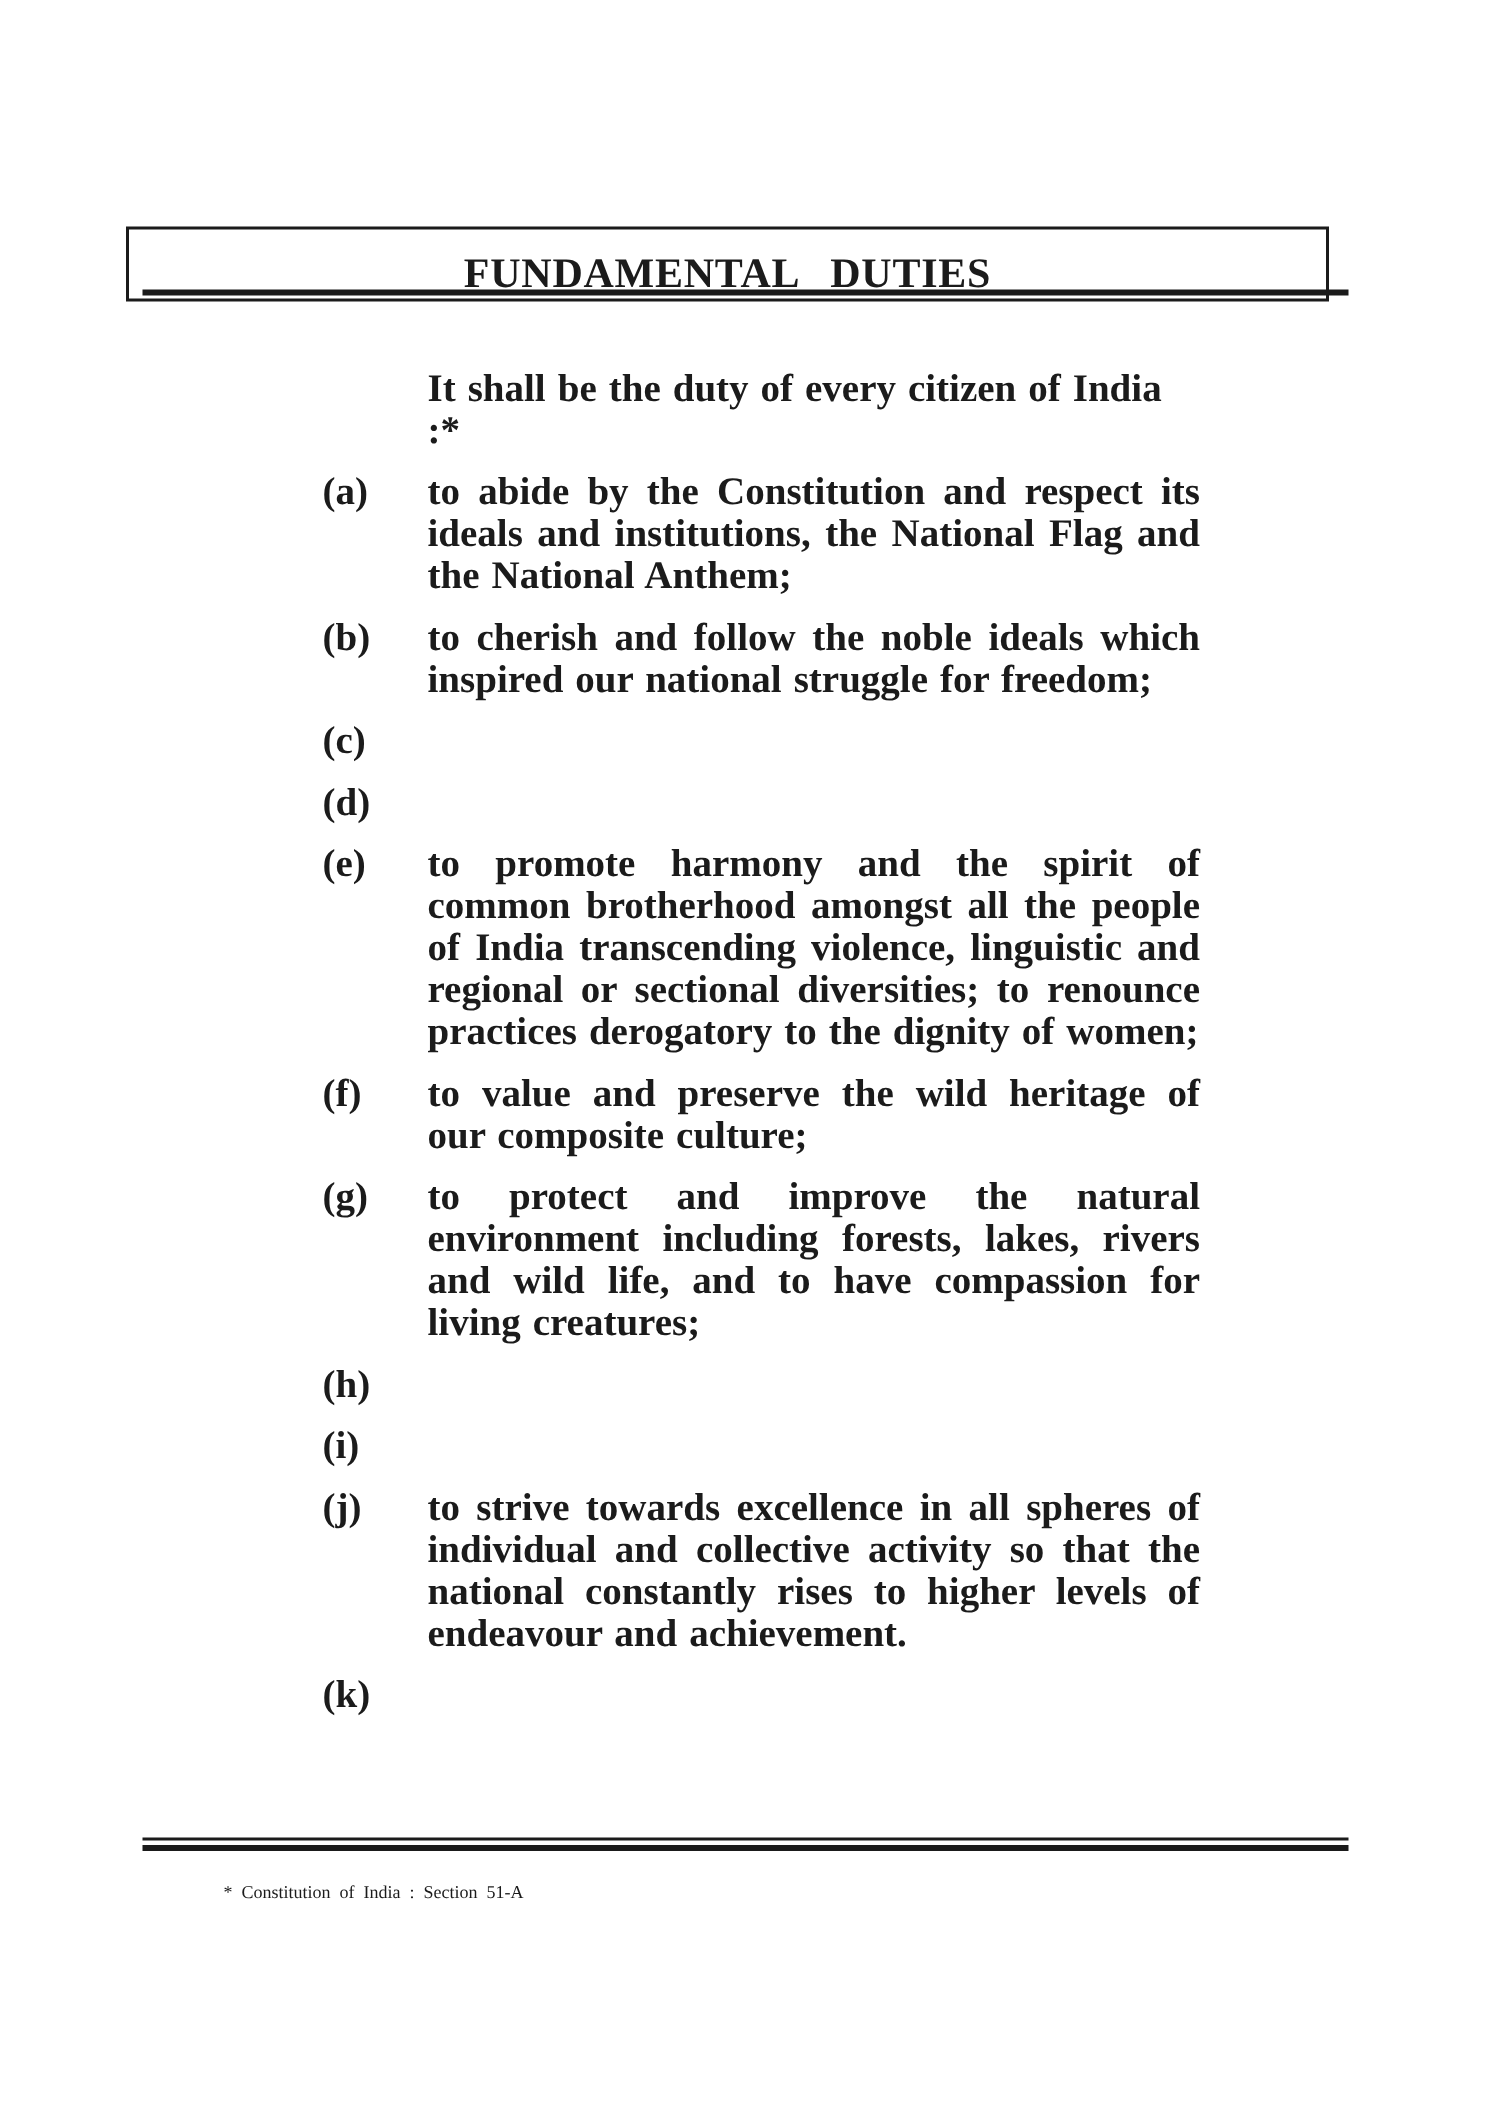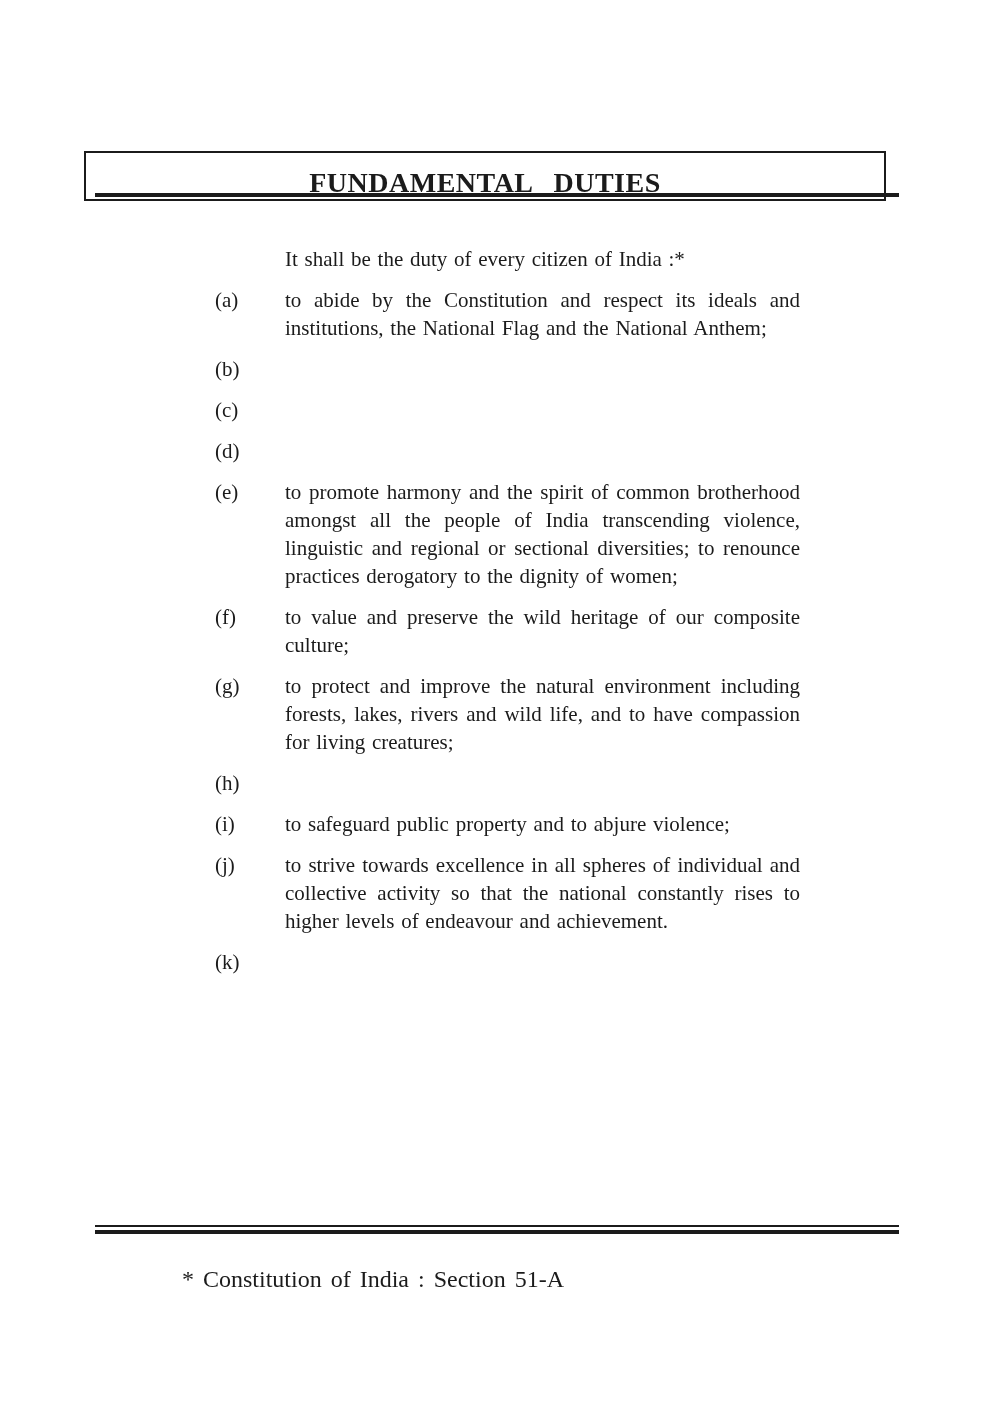--- a/index.html
+++ b/index.html
@@ -44,22 +44,23 @@
     top: 193px;
     width: 804px;
     height: 4px;
     background: #1b1b1b;
   }
   .content {
     position: absolute;
     left: 215px;
     top: 245px;
     width: 585px;
-    font-size: 21px;
+    font-size: 26px;
     line-height: 28px;
+    font-weight: bold;
   }
   .intro {
     margin: 0 0 13px 70px;
     word-spacing: 1.5px;
   }
   .duty {
     display: flex;
     margin-bottom: 13px;
   }
   .duty-label {
@@ -82,23 +83,23 @@
     height: 2px;
     background: #1b1b1b;
     margin-bottom: 3px;
   }
   .rule-thick {
     height: 4px;
     background: #1b1b1b;
   }
   .footnote {
     position: absolute;
-    left: 182px;
+    left: 149px;
     top: 1242px;
-    font-size: 24px;
+    font-size: 12px;
     word-spacing: 3px;
   }
 </style>
 </head>
 <body>
 
 <div class="page">
 
   <div class="title-box">
     <span class="title-text">FUNDAMENTAL DUTIES</span>
@@ -108,20 +109,21 @@
 
   <div class="content">
     <p class="intro">It shall be the duty of every citizen of India :*</p>
 
     <div class="duty">
       <span class="duty-label">(a)</span>
       <span class="duty-text">to abide by the Constitution and respect its ideals and institutions, the National Flag and the National Anthem;</span>
     </div>
     <div class="duty">
       <span class="duty-label">(b)</span>
+      <span class="duty-text">to cherish and follow the noble ideals which inspired our national struggle for freedom;</span>
     </div>
     <div class="duty">
       <span class="duty-label">(c)</span>
     </div>
     <div class="duty">
       <span class="duty-label">(d)</span>
     </div>
     <div class="duty">
       <span class="duty-label">(e)</span>
       <span class="duty-text">to promote harmony and the spirit of common brotherhood amongst all the people of India transcending violence, linguistic and regional or sectional diversities; to renounce practices derogatory to the dignity of women;</span>
@@ -132,21 +134,20 @@
     </div>
     <div class="duty">
       <span class="duty-label">(g)</span>
       <span class="duty-text">to protect and improve the natural environment including forests, lakes, rivers and wild life, and to have compassion for living creatures;</span>
     </div>
     <div class="duty">
       <span class="duty-label">(h)</span>
     </div>
     <div class="duty">
       <span class="duty-label">(i)</span>
-      <span class="duty-text">to safeguard public property and to abjure violence;</span>
     </div>
     <div class="duty">
       <span class="duty-label">(j)</span>
       <span class="duty-text">to strive towards excellence in all spheres of individual and collective activity so that the national constantly rises to higher levels of endeavour and achievement.</span>
     </div>
     <div class="duty">
       <span class="duty-label">(k)</span>
     </div>
   </div>
 

